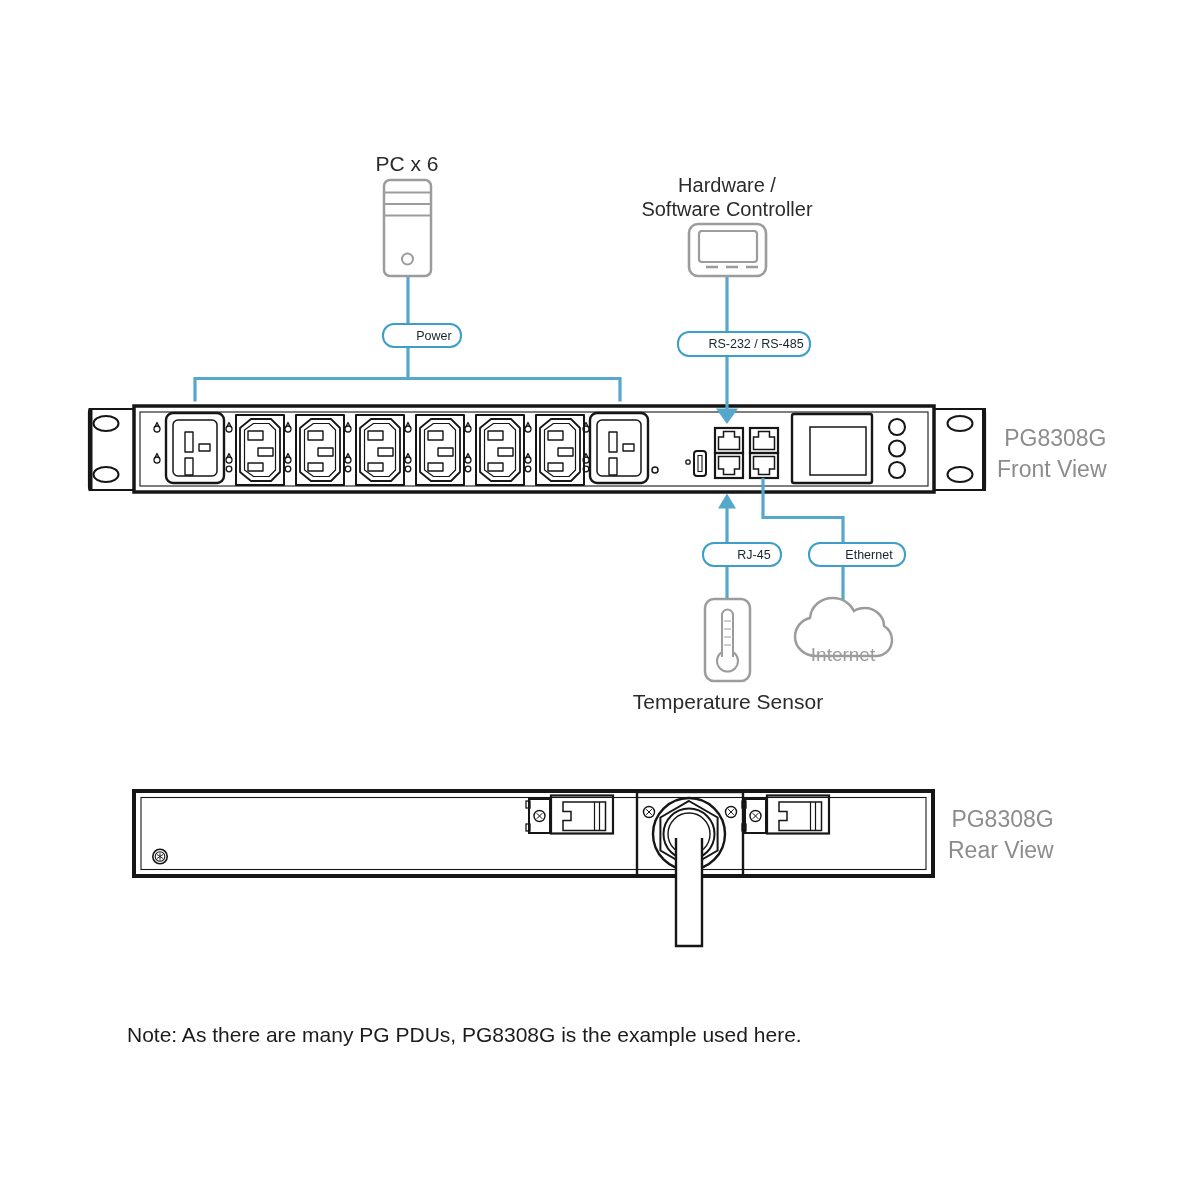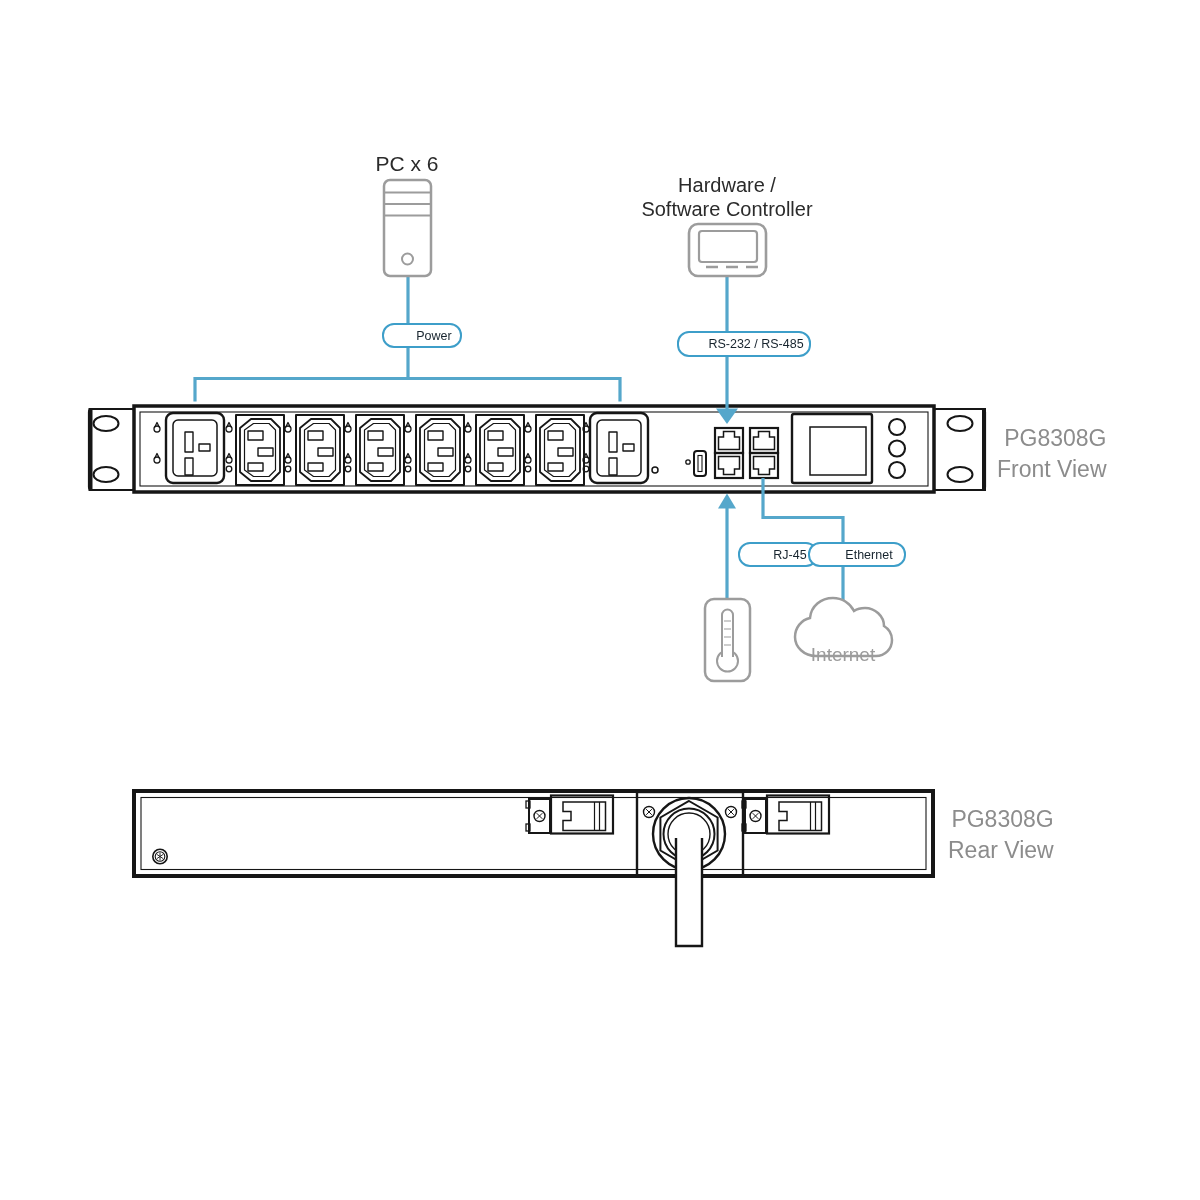--- a/index.html
+++ b/index.html
@@ -230,30 +230,32 @@
 
   <div class="pill" style="left:677px;top:323px;width:106px;height:22px;margin-top:8px;">
     <span>RS-232 / RS-485</span>
   </div>
 
   <div class="device-label" style="left:997px;top:423px;">
     <div>PG8308G</div>
     <div>Front View</div>
   </div>
 
-  <div class="pill" style="left:702px;top:542px;width:52px;height:21px;margin-left:36px;">
+  <div class="pill" style="left:702px;top:542px;width:52px;height:21px;">
     <span>RJ-45</span>
   </div>
 
   <div class="pill" style="left:808px;top:542px;width:70px;height:21px;">
     <span>Ethernet</span>
   </div>
 
   <div class="lbl" style="left:783px;top:644px;width:120px;font-size:19px;color:#9c9c9c;">Internet</div>
 
+  <div class="lbl" style="left:593px;top:690px;width:270px;font-size:21px;">Temperature Sensor</div>
 
   <div class="device-label" style="left:948px;top:804px;">
     <div>PG8308G</div>
     <div>Rear View</div>
   </div>
 
+  <div class="note" style="left:127px;top:1023px;width:900px;">Note: As there are many PG PDUs, PG8308G is the example used here.</div>
 
 </div>
 
 </body></html>

